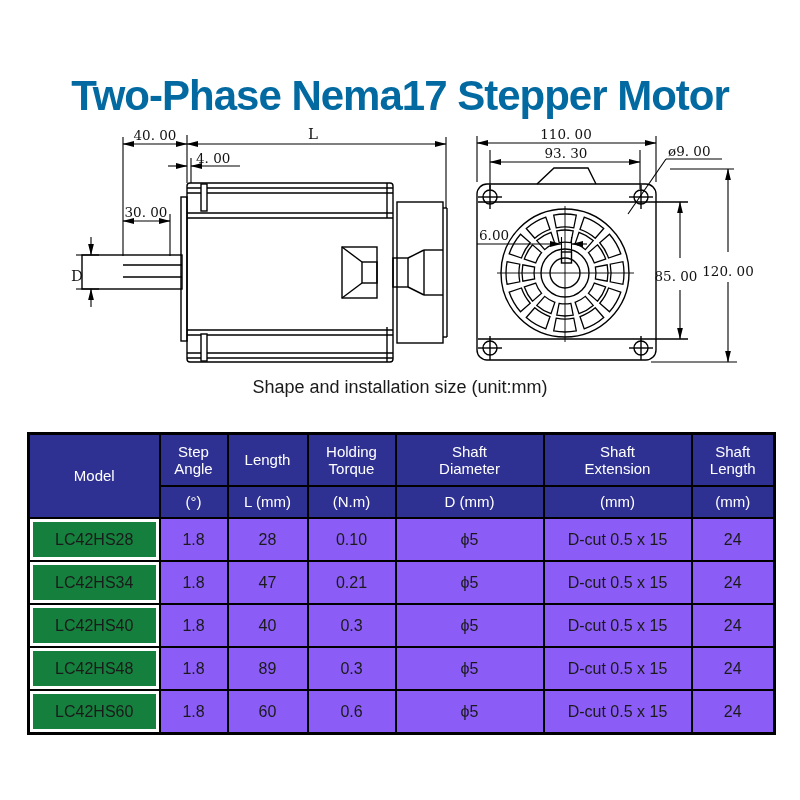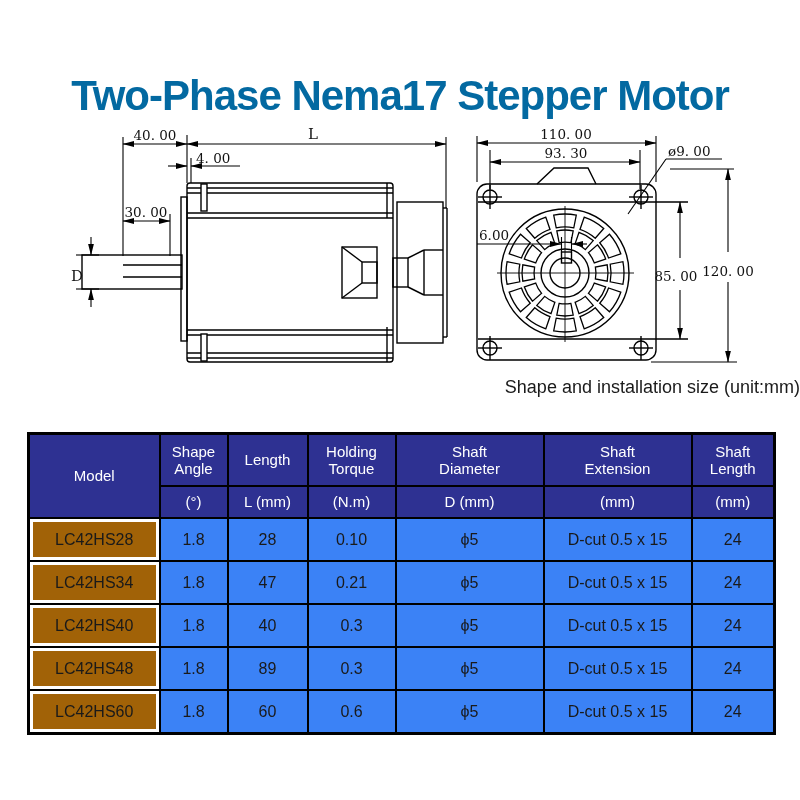--- a/index.html
+++ b/index.html
@@ -6,21 +6,21 @@
   body{
     width:800px;height:800px;overflow:hidden;background:#ffffff;
     font-family:"Liberation Sans", sans-serif;position:relative;
   }
   .page{position:absolute;inset:0;background:#fff;}
   .title{
     position:absolute;top:44px;left:0;width:800px;text-align:center;
     font-size:42px;font-weight:700;color:#0369a1;letter-spacing:-1px;
   }
   .caption{
-    position:absolute;top:377px;left:0;width:800px;text-align:right;
+    position:absolute;top:377px;left:0;width:800px;text-align:center;
     font-size:18px;color:#1a1a1a;
   }
   svg.drawing{position:absolute;left:25px;top:112px;}
   svg .ln{stroke:#000;stroke-width:1.4;fill:none;}
   svg .thin{stroke:#000;stroke-width:0.9;fill:none;}
   svg .dim{stroke:#000;stroke-width:1.1;fill:none;}
   svg .slot{fill:#fff;stroke:#000;stroke-width:1.3;}
   svg text{font-family:"DejaVu Serif", serif;font-size:13.5px;fill:#111;}
   svg text.big{font-size:15px;}
 
@@ -28,22 +28,22 @@
     position:absolute;left:27px;top:432px;width:746px;
     border-collapse:collapse;table-layout:fixed;border:3px solid #000;
   }
   .spec th,.spec td{border:2px solid #000;text-align:center;vertical-align:middle;padding:0 2px;}
   .spec thead th{
     background:#2e3192;color:#ffffff;font-weight:400;font-size:15px;
     line-height:1.15;white-space:pre-line;
   }
   .spec thead tr.hrow1 th{height:50px;}
   .spec thead tr.hrow2 th{height:30px;}
-  .spec tbody td{font-size:16px;color:#1a1a1a;height:41px;background:#3b82f6;}
-  .spec tbody td.model{background:#a16207;box-shadow:inset 0 0 0 3px #fff;}
+  .spec tbody td{font-size:16px;color:#1a1a1a;height:41px;background:#8b5cf6;}
+  .spec tbody td.model{background:#15803d;box-shadow:inset 0 0 0 3px #fff;}
 </style>
 </head>
 <body>
 
 <div class="page">
 
   <h1 class="title">Two-Phase Nema17 Stepper Motor</h1>
 
   <svg class="drawing" width="750" height="270" viewBox="25 112 750 270">
     <defs>
@@ -217,21 +217,21 @@
         <col style="width:68px">
         <col style="width:80px">
       <col style="width:88px">
         <col style="width:148px">
         <col style="width:148px">
         <col style="width:83px">
     </colgroup>
     <thead>
       <tr class="hrow1">
         <th rowspan="2">Model</th>
-        <th>Shape
+        <th>Step
 Angle</th>
         <th>Length</th>
         <th>Holding
 Torque</th>
         <th>Shaft
 Diameter</th>
         <th>Shaft
 Extension</th>
         <th>Shaft
 Length</th>

